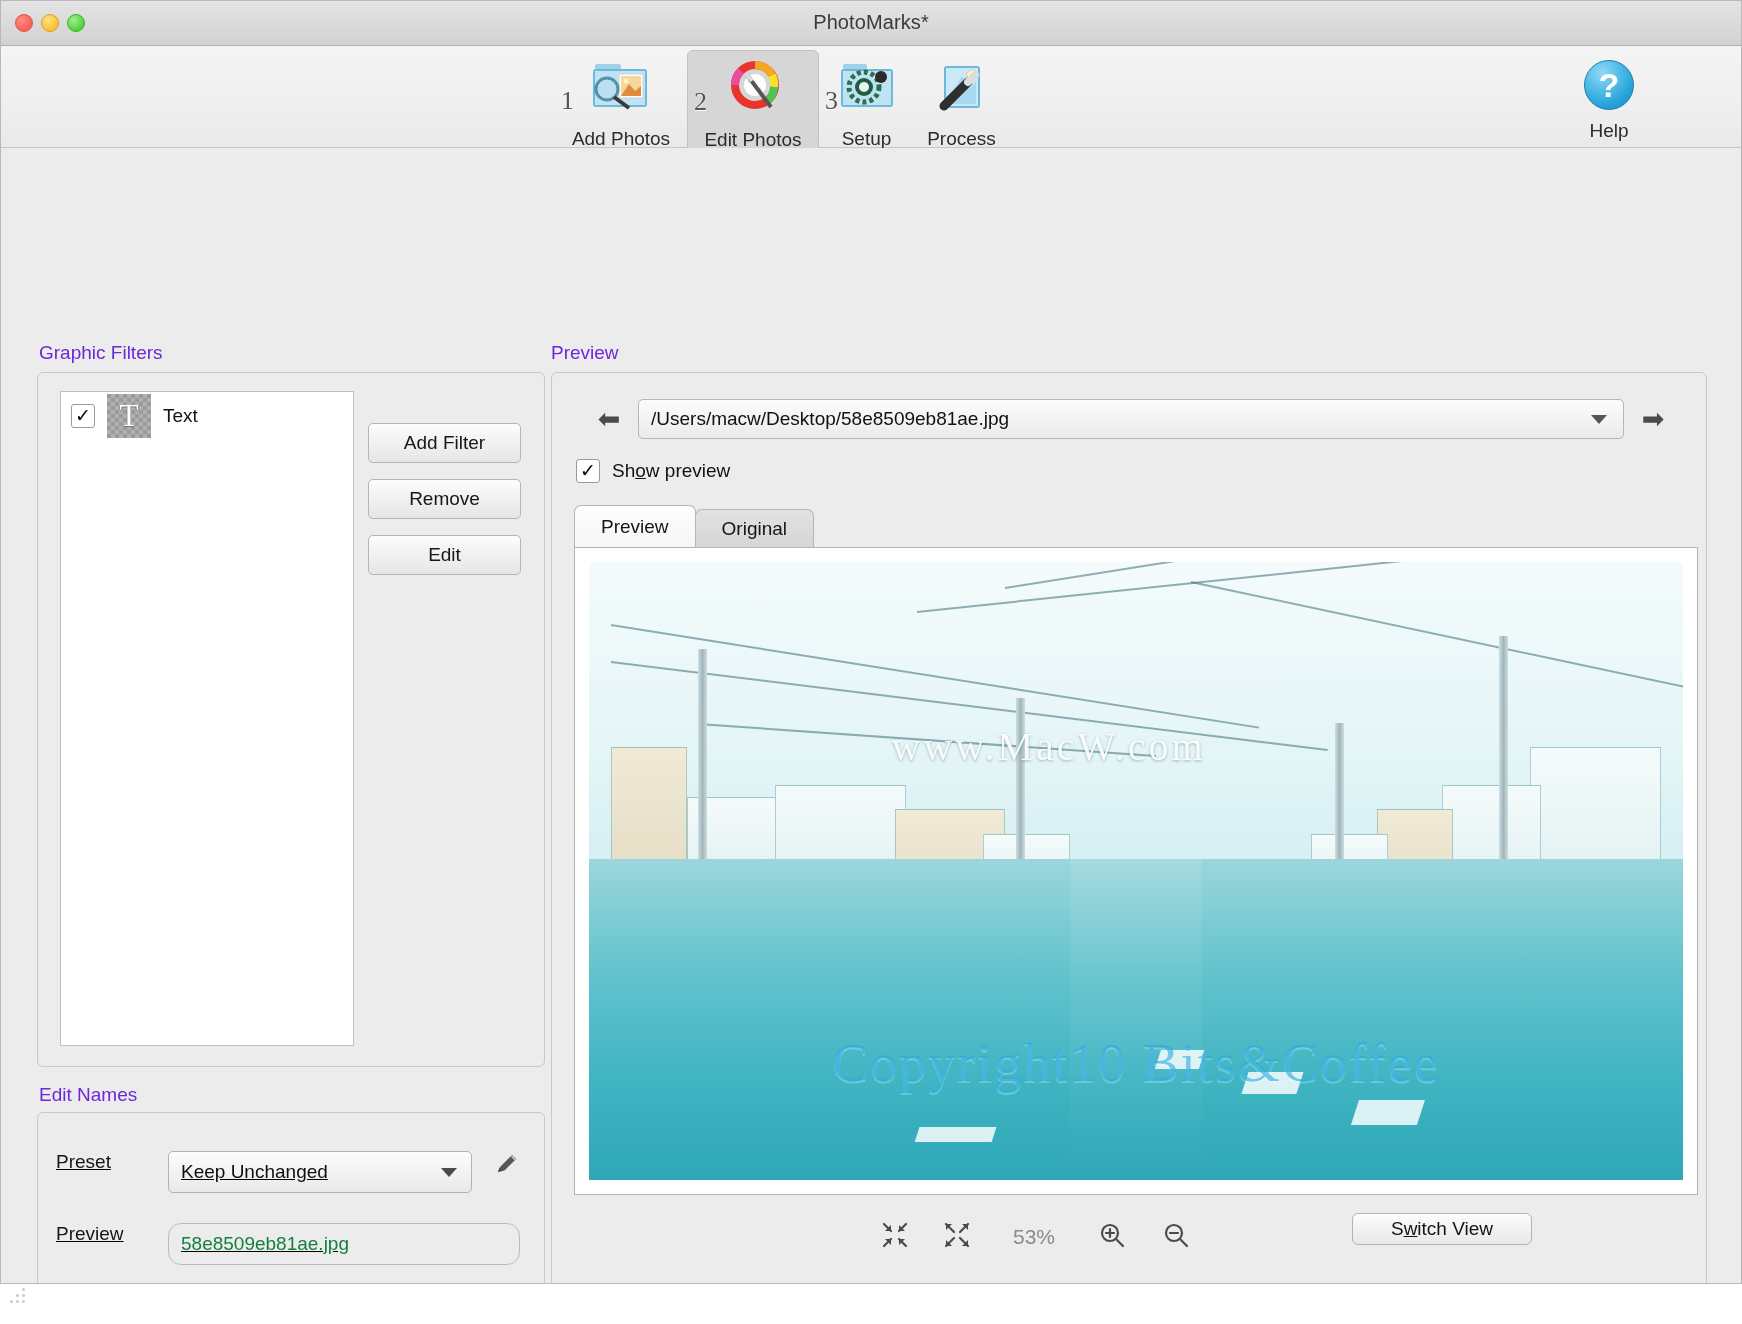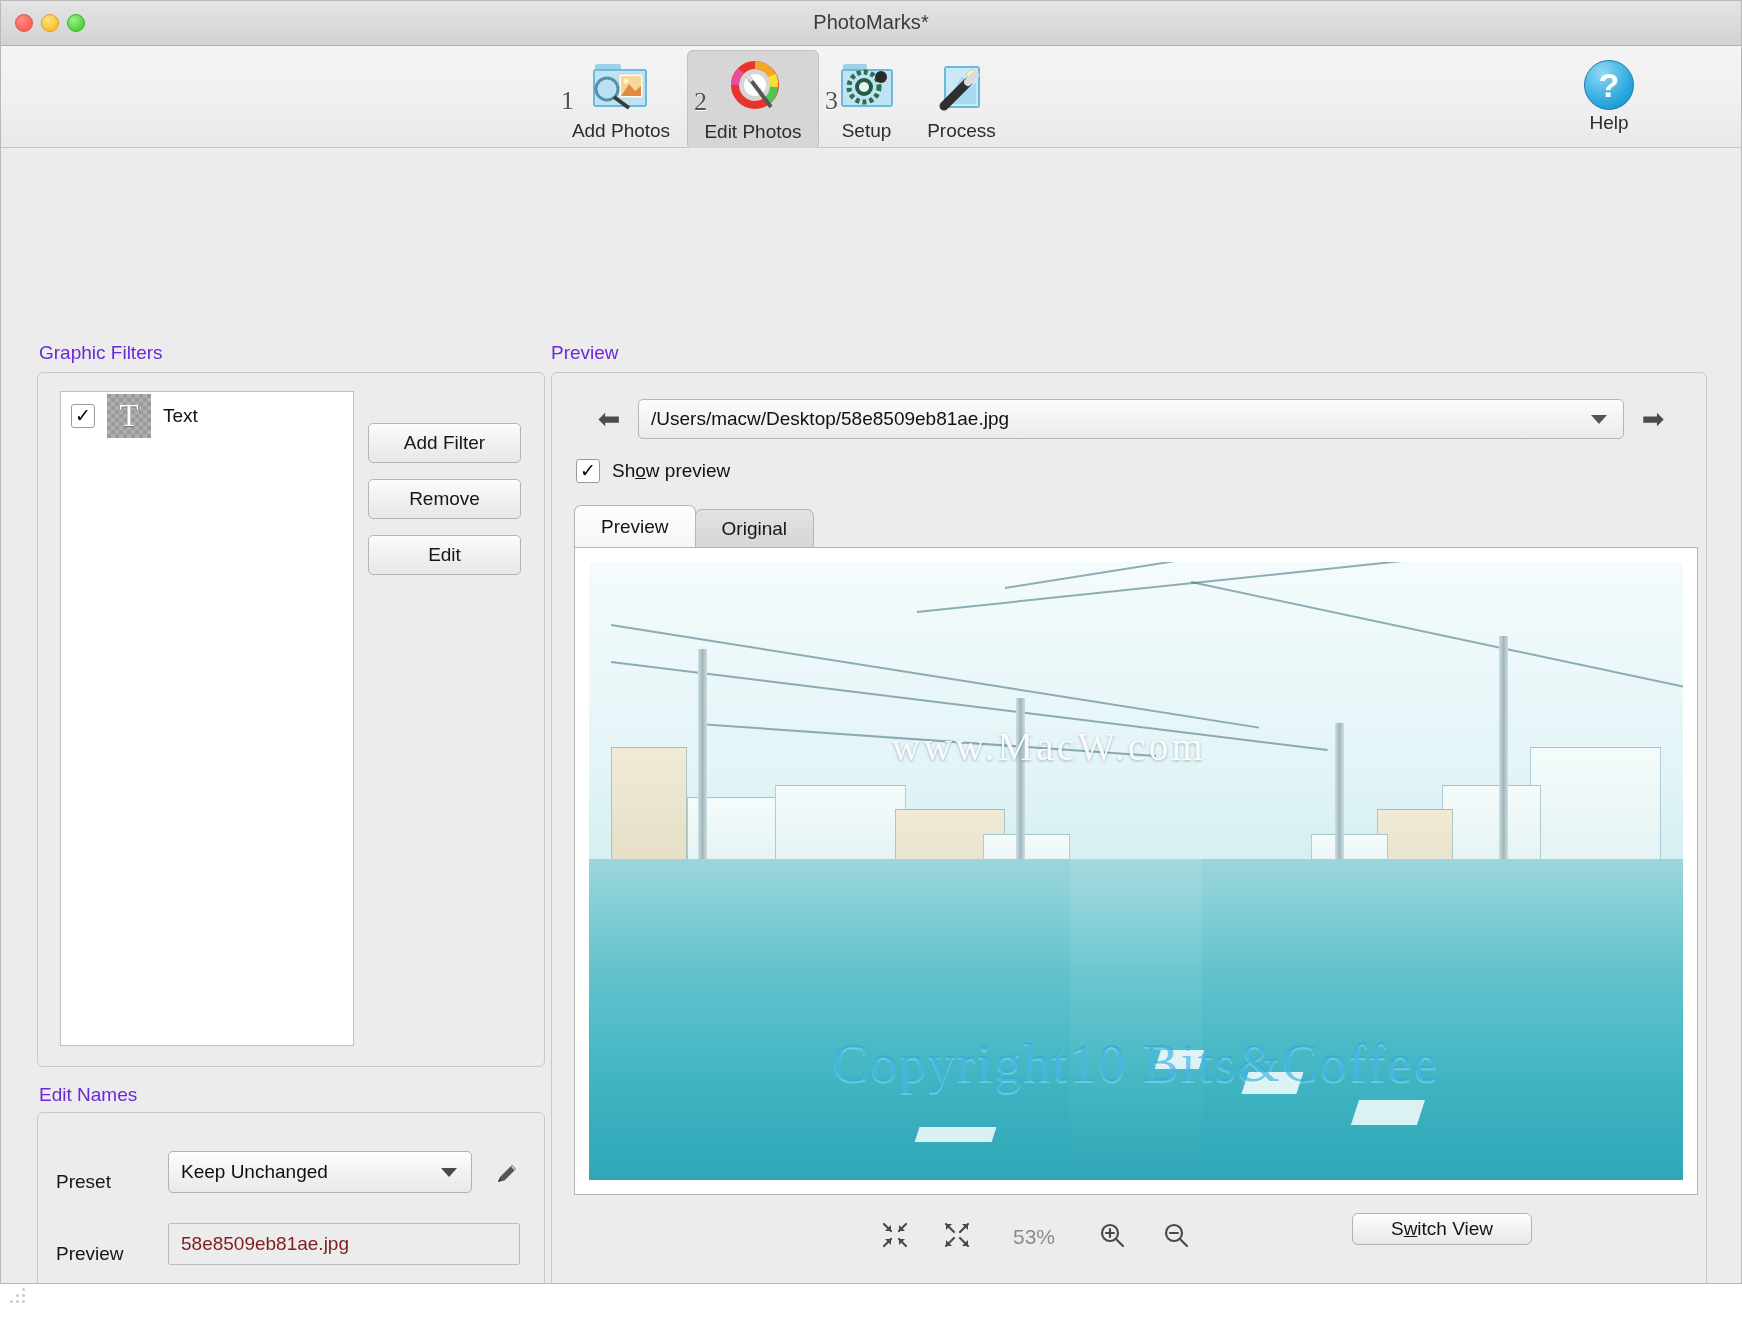--- a/index.html
+++ b/index.html
@@ -87,21 +87,21 @@
   .tb-icon {
     height: 62px;
     display: flex;
     align-items: center;
     justify-content: center;
     position: relative;
   }
   .tb-label {
     font-size: 19px;
     color: #2c2c2c;
-    margin-top: 2px;
+    margin-top: 10px;
     display: block;
     padding-bottom: 6px;
   }
   .badge-num {
     position: absolute;
     left: 6px; bottom: 2px;
     font-size: 26px;
     color: #545454;
     font-family: "Liberation Serif", serif;
     text-shadow: 0 1px 0 #fff;
@@ -212,21 +212,22 @@
     justify-content: center;
     font-family: "Liberation Sans", sans-serif;
   }
 
   #names-title { left: 38px; top: 936px; }
   #names-panel { left: 36px; top: 964px; width: 508px; height: 200px; }
 
   .names-row {
     position: absolute;
     display: flex;
-    align-items: flex-end;
+    align-items: flex-start;
+    text-decoration: underline;
   }
   .row-label {
     font-size: 19px;
     color: #161616;
     width: 112px;
   }
   .select {
     width: 304px;
     height: 42px;
     background: linear-gradient(to bottom, #fdfdfd 0%, #f2f2f2 55%, #e9e9e9 100%);
@@ -252,27 +253,27 @@
     margin-left: 22px;
     font-size: 24px;
     color: #4e4e4e;
     transform: rotate(0deg);
   }
   .textfield {
     width: 352px;
     height: 42px;
     background: #ececec;
     border: 1px solid #bcbcbc;
-    border-radius: 2px;
+    border-radius: 13px;
     box-sizing: border-box;
     display: flex;
     align-items: center;
     padding: 0 12px;
     font-size: 19px;
-    color: #7f1d1d;
+    color: #15803d;
   }
 
   
   #preview-title { left: 550px; top: 194px; }
   #preview-panel { left: 550px; top: 224px; width: 1156px; height: 940px; }
 
   .path-row {
     position: absolute;
     left: 36px; top: 26px;
     display: flex;

